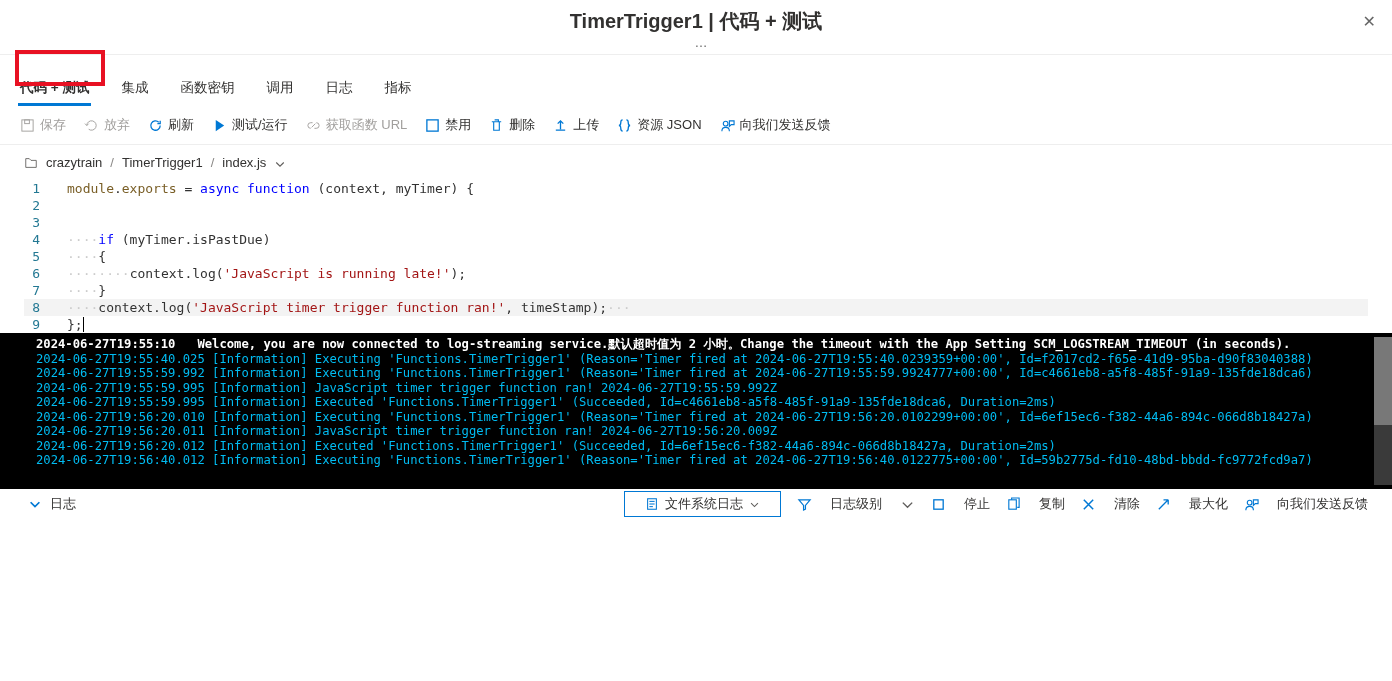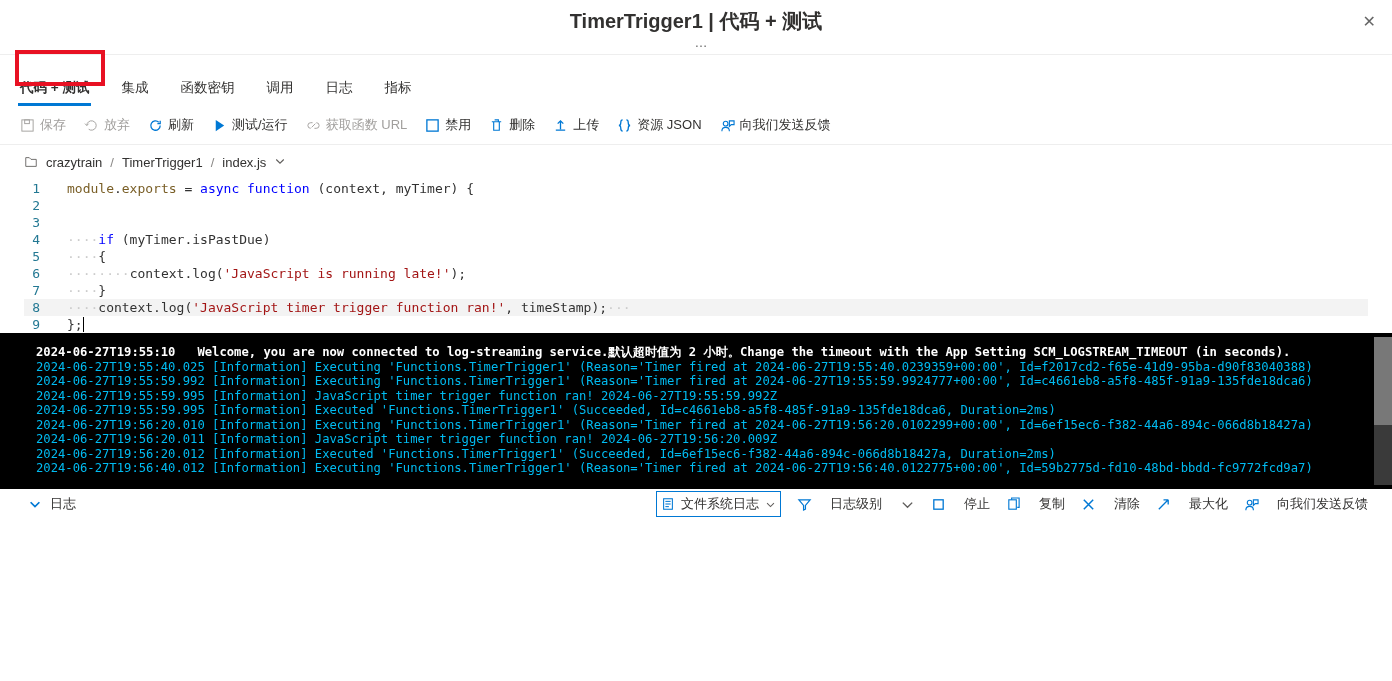--- a/index.html
+++ b/index.html
@@ -10,40 +10,40 @@
 .header .close { position: absolute; right: 16px; top: 12px; cursor: pointer; font-size: 16px; color: #666; }
 .tabs { display: flex; padding: 18px 18px 0; gap: 28px; }
 .tab { padding: 6px 2px 6px; cursor: pointer; font-size: 13.5px; color: #323130; }
 .tab.active { font-weight: 600; border-bottom: 3px solid #0078d4; }
 .hl-red { position: absolute; border: 4px solid #e81123; pointer-events: none; }
 .hl1 { left: 15px; top: 50px; width: 90px; height: 36px; }
 .toolbar { display: flex; align-items: center; gap: 18px; padding: 10px 20px; border-bottom: 1px solid #eee; font-size: 13px; }
 .tbtn { display: inline-flex; align-items: center; gap: 5px; cursor: pointer; color: #323130; }
 .tbtn.disabled { color: #a19f9d; cursor: default; }
 .tbtn svg { width: 15px; height: 15px; }
-.breadcrumb { display: flex; align-items: flex-start; gap: 8px; padding: 10px 24px; color: #323130; font-size: 13px; }
+.breadcrumb { display: flex; align-items: flex-end; gap: 8px; padding: 10px 24px; color: #323130; font-size: 13px; }
 .breadcrumb .sep { color: #8a8886; }
 .code-area { padding: 0 24px; font-family: Consolas, Menlo, monospace; font-size: 13px; line-height: 17px; }
 .code-line { display: flex; }
 .lineno { width: 30px; text-align: right; color: #237893; padding-right: 14px; user-select: none; }
 .code { white-space: pre; color: #323232; margin-left: 13px; }
 .kw { color: #0000ff; }
 .str { color: #a31515; }
 .cls { color: #267f99; }
 .fn { color: #795e26; }
 .dot { color: #ccc; }
 .hl-line { background: #f3f3f3; }
 .cursor { border-left: 1px solid #000; }
 .logs-header { display: flex; align-items: center; justify-content: space-between; padding: 8px 24px 8px 28px; border-top: 1px solid #ddd; font-size: 13px; }
 .logs-left { display: flex; align-items: center; gap: 8px; cursor: pointer; }
 .logs-right { display: flex; align-items: center; gap: 16px; }
 .log-btn { display: inline-flex; align-items: center; gap: 18px; cursor: pointer; color: #323130; }
 .log-btn svg { width: 15px; height: 15px; }
-.log-select { display: inline-flex; align-items: center; gap: 6px; border: 1px solid #0078d4; padding: 3px 4px; cursor: pointer; color: #323130; }
-.console { background: #000; color: #fff; font-family: Consolas, Menlo, monospace; font-size: 12.2px; line-height: 14.5px; padding: 12px 10px 0 36px; height: 156px; overflow: hidden; position: relative; }
+.log-select { display: inline-flex; align-items: center; gap: 6px; border: 1px solid #0078d4; padding: 3px 20px; cursor: pointer; color: #323130; }
+.console { background: #000; color: #fff; font-family: Consolas, Menlo, monospace; font-size: 12.2px; line-height: 14.5px; padding: 4px 10px 0 36px; height: 156px; overflow: hidden; position: relative; }
 .console .line { white-space: pre; }
 .cyan { color: #00bcf2; }
 .scrollbar { position: absolute; right: 0; top: 4px; width: 18px; height: 148px; background: #3a3a3a; }
 .scroll-thumb { position: absolute; top: 0; width: 100%; height: 88px; background: #787878; }
 </style>
 </head>
 <body>
 
 <div class="header">
   <h1>TimerTrigger1 | 代码 + 测试</h1>

